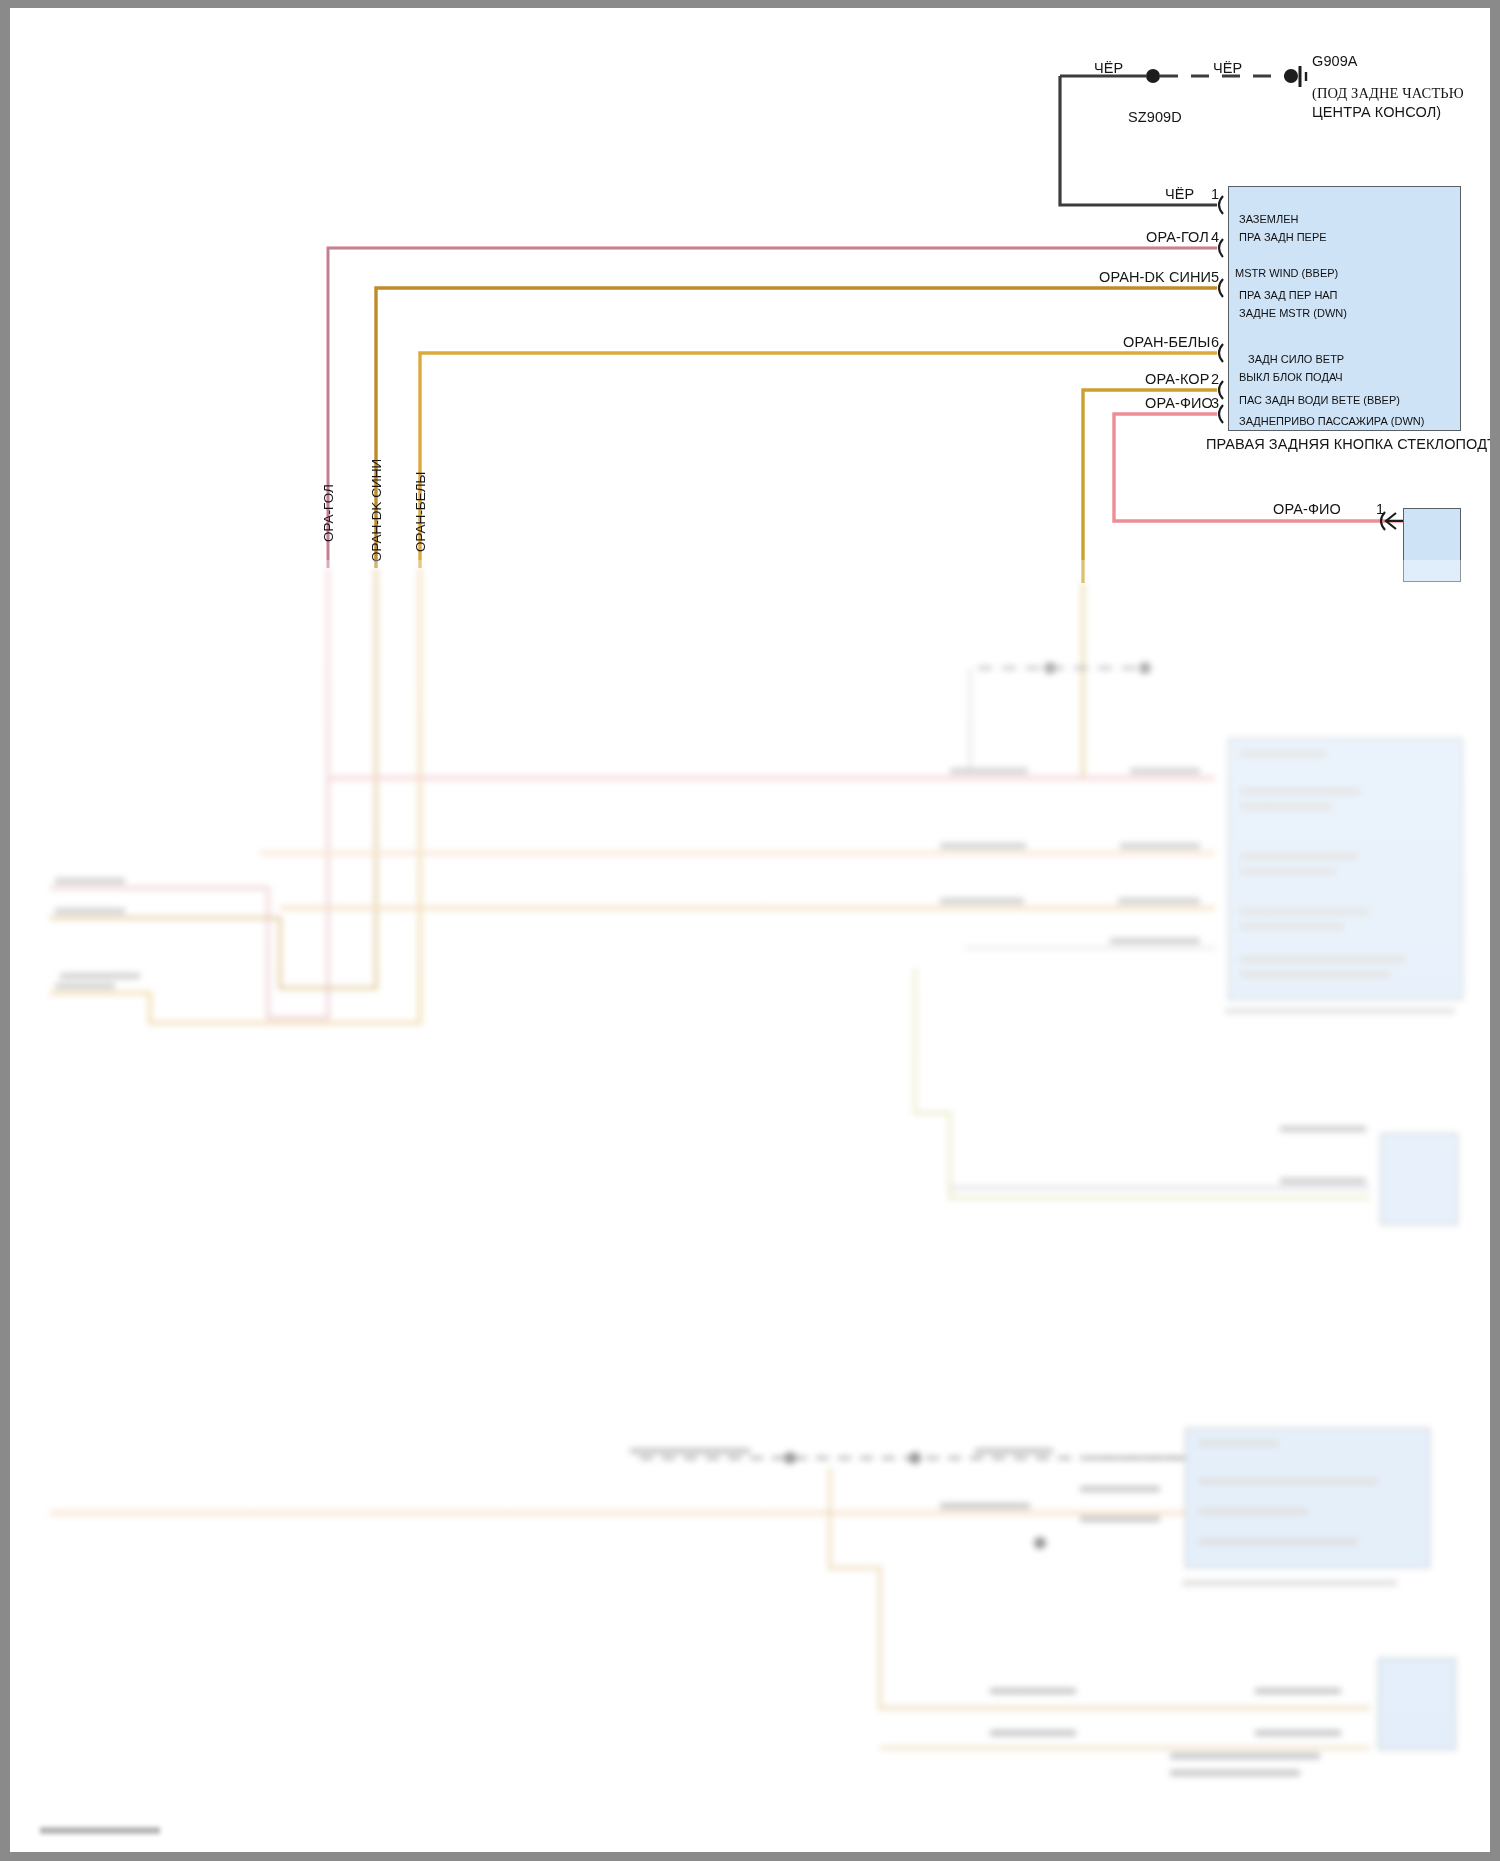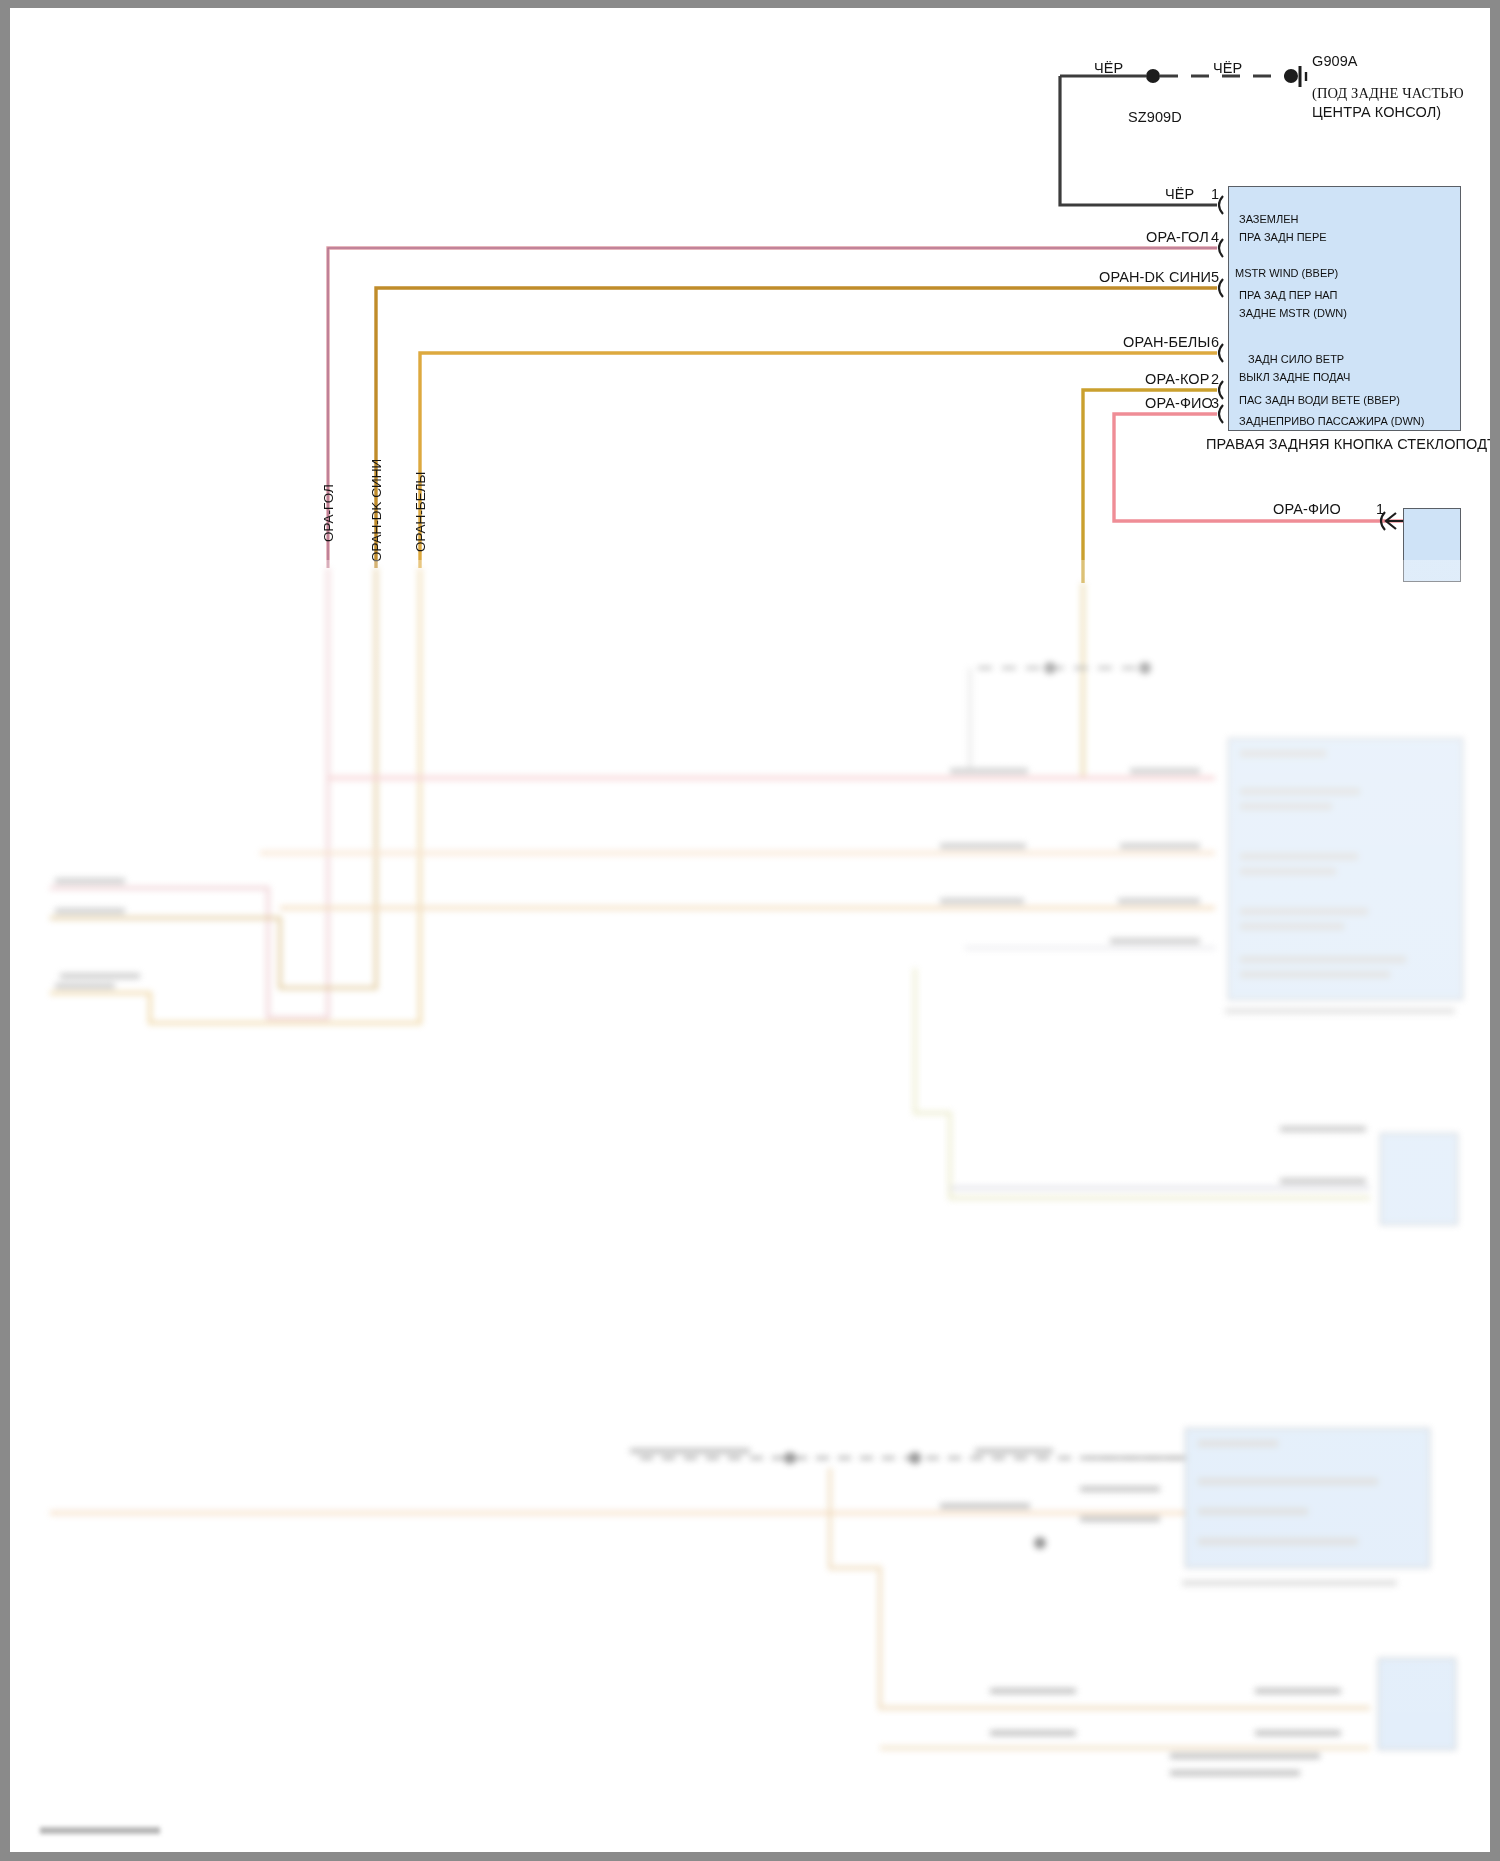--- a/index.html
+++ b/index.html
@@ -87,21 +87,21 @@
     <div class="bluebox" style="left:1218px;top:178px;width:233px;height:245px;">
       <div class="txt" style="left:10px;top:26px;">ЗАЗЕМЛЕН</div>
 
       <div class="txt" style="left:10px;top:44px;">ПРА ЗАДН ПЕРЕ</div>
       <div class="txt" style="left:6px;top:80px;">MSTR WIND (ВВЕР)</div>
 
       <div class="txt" style="left:10px;top:102px;">ПРА ЗАД ПЕР НАП</div>
       <div class="txt" style="left:10px;top:120px;">ЗАДНЕ MSTR (DWN)</div>
 
       <div class="txt" style="left:19px;top:166px;">ЗАДН СИЛО ВЕТР</div>
-      <div class="txt" style="left:10px;top:184px;">ВЫКЛ ЗАДНЕ ПОДАЧ</div>
+      <div class="txt" style="left:10px;top:184px;">ВЫКЛ БЛОК ПОДАЧ</div>
 
       <div class="txt" style="left:10px;top:207px;">ПАС ЗАДН ВОДИ ВЕТЕ (ВВЕР)</div>
       <div class="txt" style="left:10px;top:228px;">ЗАДНЕПРИВО ПАССАЖИРА (DWN)</div>
     </div>
 
     <div class="bluebox" style="left:1393px;top:500px;width:58px;height:74px;"></div>
 
     <div class="lbl" style="left:1084px;top:52px;">ЧЁР</div>
     <div class="lbl" style="left:1203px;top:52px;">ЧЁР</div>
     <div class="lbl" style="left:1118px;top:77px;margin-top:24px;">SZ909D</div>

